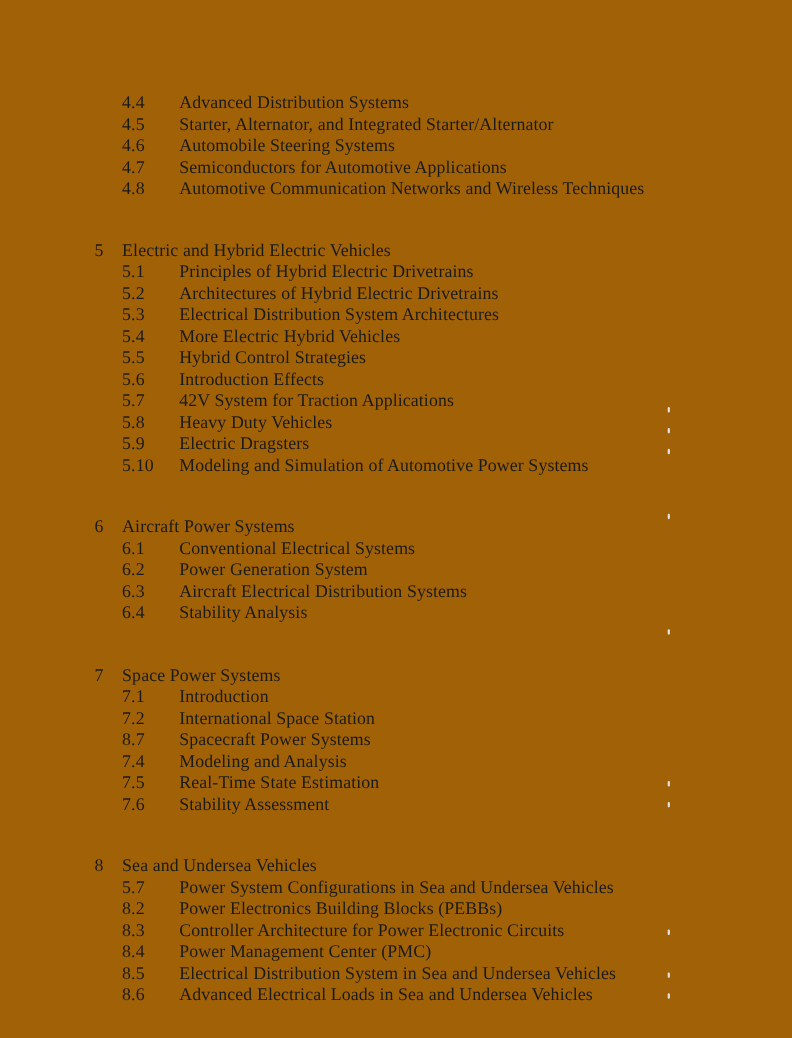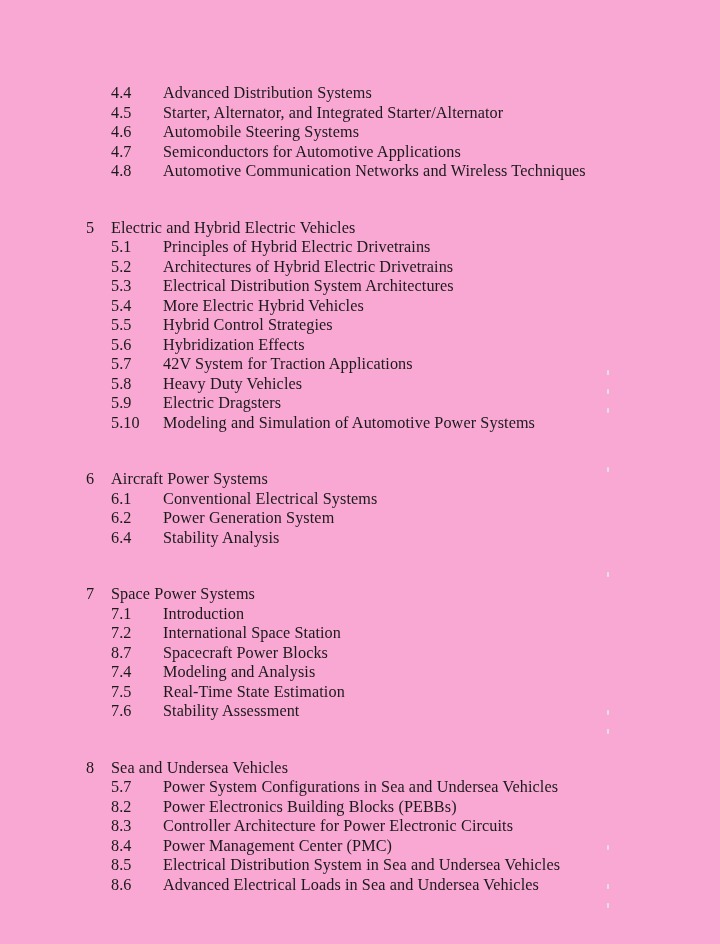--- a/index.html
+++ b/index.html
@@ -17,21 +17,21 @@
     color: #1a1a1a;
     -webkit-font-smoothing: antialiased;
   }
 
   #page {
     position: absolute;
     left: 0;
     top: 0;
     width: 720px;
     height: 944px;
-    background: #f9a8d4;
+    background: #a16207;
   }
 
   
   #toc {
     position: absolute;
     left: 86px;
     top: 84px;
     width: 600px;
   }
 
@@ -132,21 +132,21 @@
         <div class="entry section">
           <span class="num">5.4</span>
           <span class="title">More Electric Hybrid Vehicles</span>
         </div>
         <div class="entry section">
           <span class="num">5.5</span>
           <span class="title">Hybrid Control Strategies</span>
         </div>
         <div class="entry section">
           <span class="num">5.6</span>
-          <span class="title">Hybridization Effects</span>
+          <span class="title">Introduction Effects</span>
         </div>
         <div class="entry section">
           <span class="num">5.7</span>
           <span class="title">42V System for Traction Applications</span>
         </div>
         <div class="entry section">
           <span class="num">5.8</span>
           <span class="title">Heavy Duty Vehicles</span>
         </div>
         <div class="entry section">
@@ -165,40 +165,44 @@
         </div>
         <div class="entry section">
           <span class="num">6.1</span>
           <span class="title">Conventional Electrical Systems</span>
         </div>
         <div class="entry section">
           <span class="num">6.2</span>
           <span class="title">Power Generation System</span>
         </div>
         <div class="entry section">
+          <span class="num">6.3</span>
+          <span class="title">Aircraft Electrical Distribution Systems</span>
+        </div>
+        <div class="entry section">
           <span class="num">6.4</span>
           <span class="title">Stability Analysis</span>
         </div>
       </div>
       <div class="chapter-block">
         <div class="entry chapter">
           <span class="num">7</span>
           <span class="title">Space Power Systems</span>
         </div>
         <div class="entry section">
           <span class="num">7.1</span>
           <span class="title">Introduction</span>
         </div>
         <div class="entry section">
           <span class="num">7.2</span>
           <span class="title">International Space Station</span>
         </div>
         <div class="entry section">
           <span class="num">8.7</span>
-          <span class="title">Spacecraft Power Blocks</span>
+          <span class="title">Spacecraft Power Systems</span>
         </div>
         <div class="entry section">
           <span class="num">7.4</span>
           <span class="title">Modeling and Analysis</span>
         </div>
         <div class="entry section">
           <span class="num">7.5</span>
           <span class="title">Real-Time State Estimation</span>
         </div>
         <div class="entry section">

